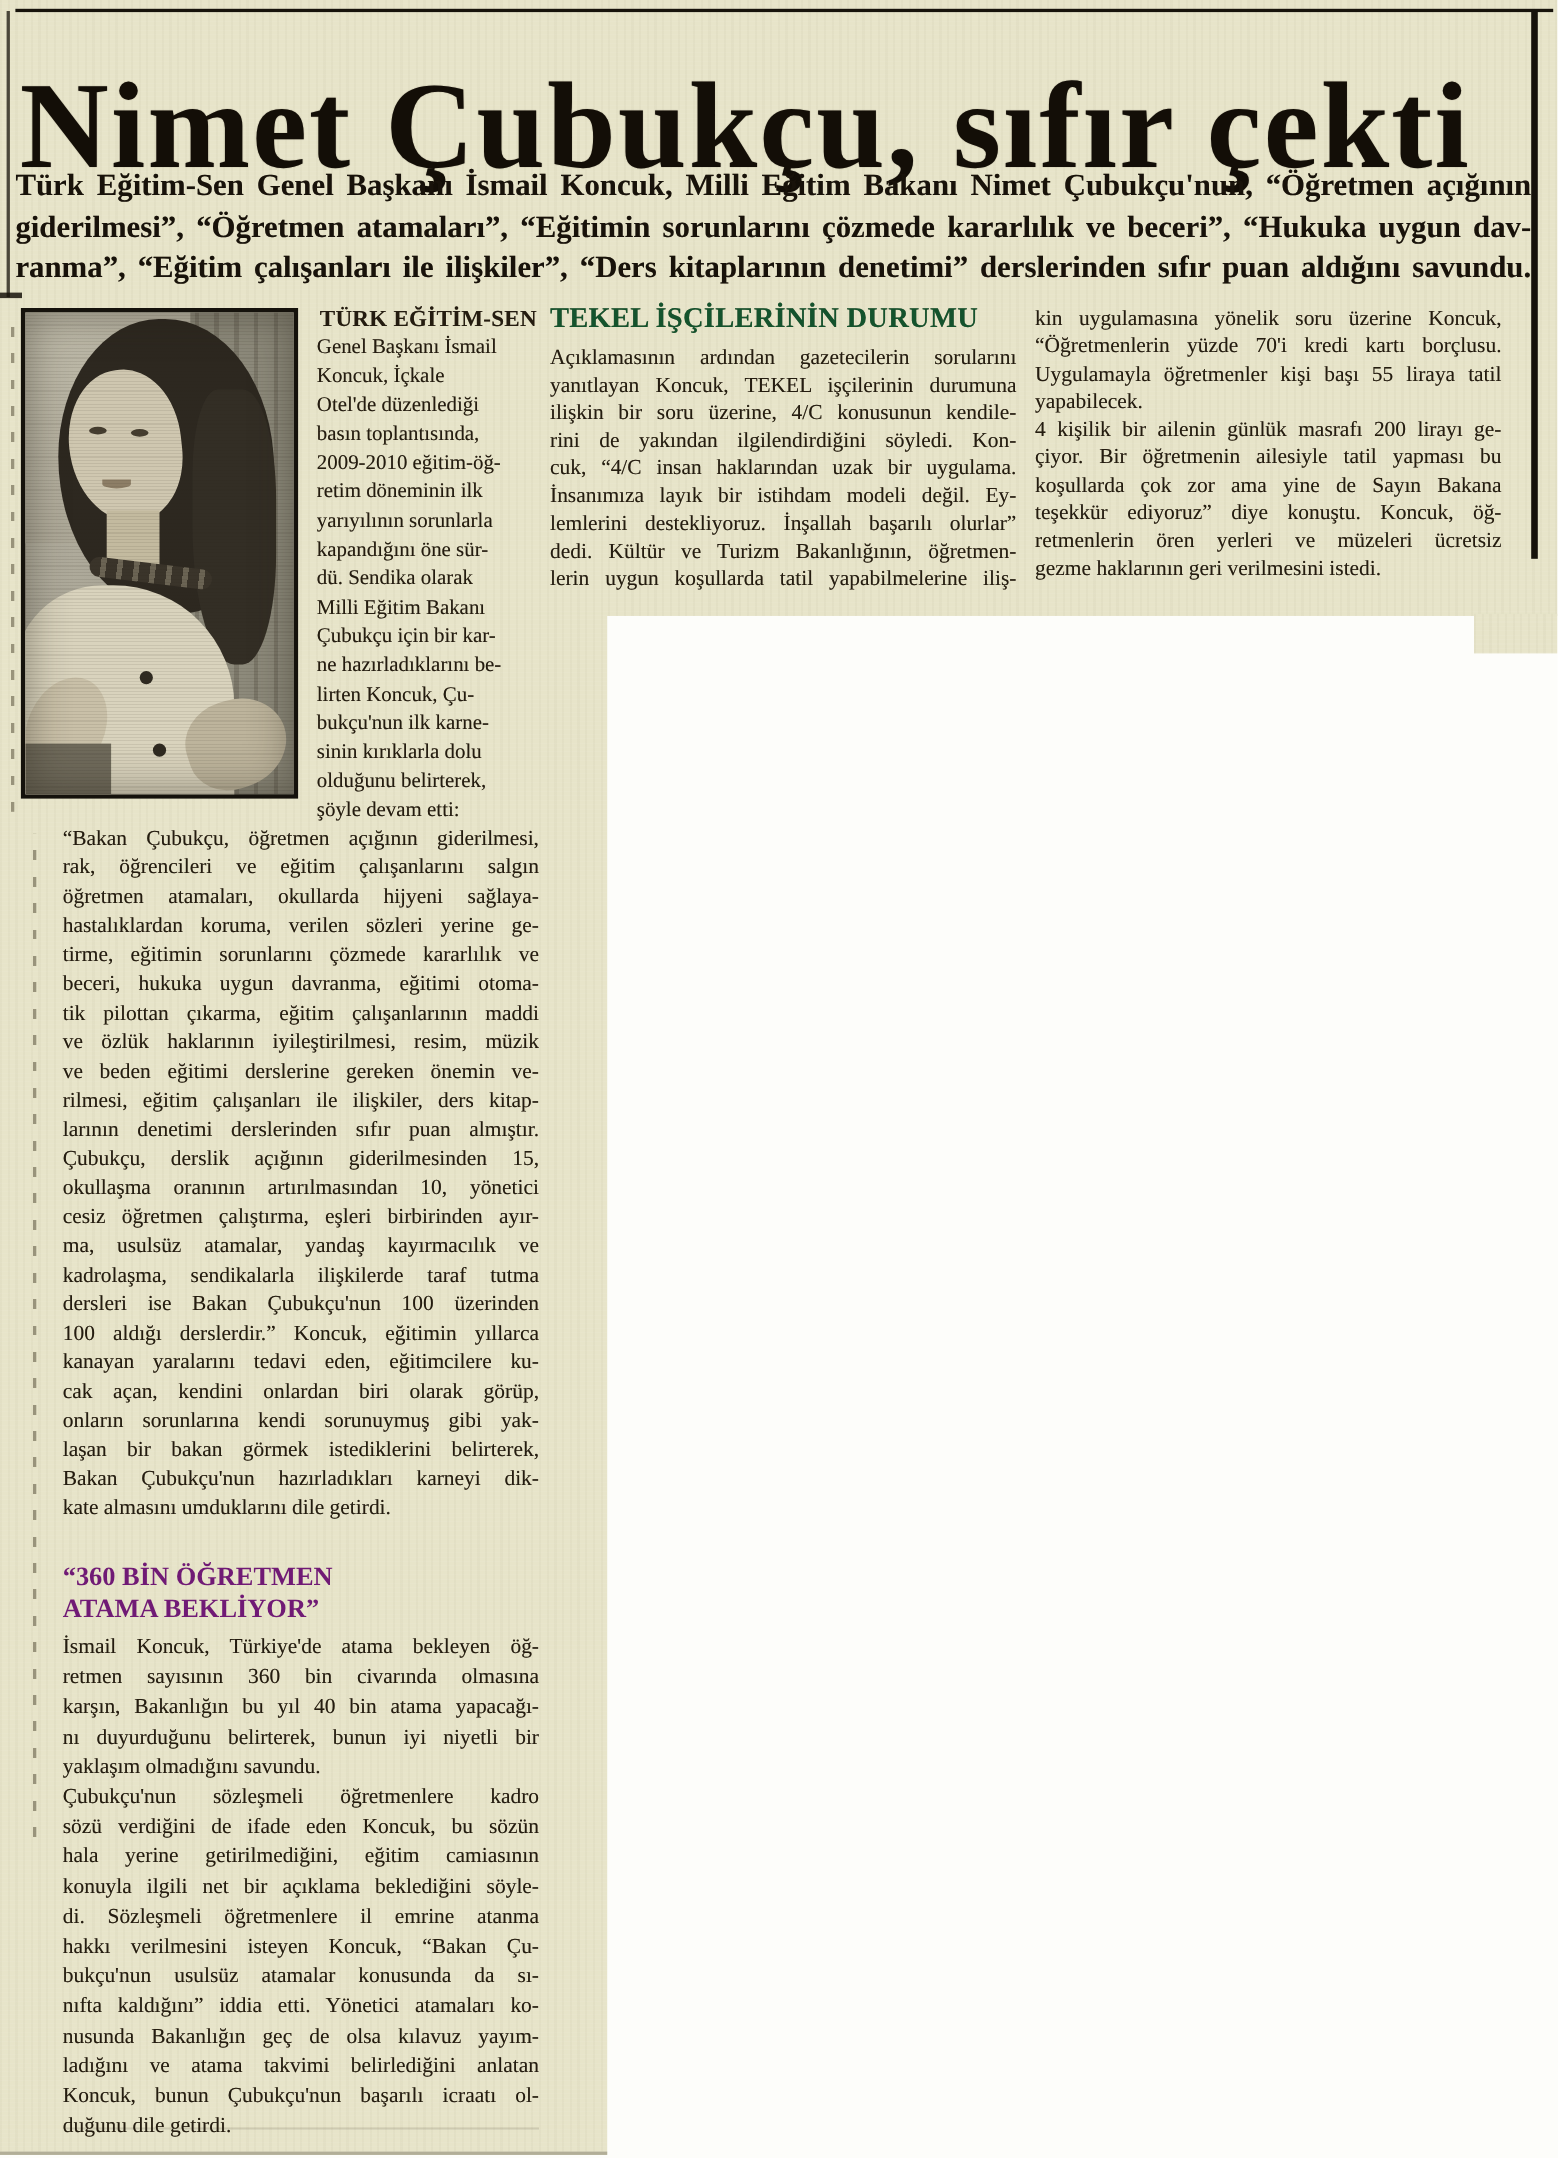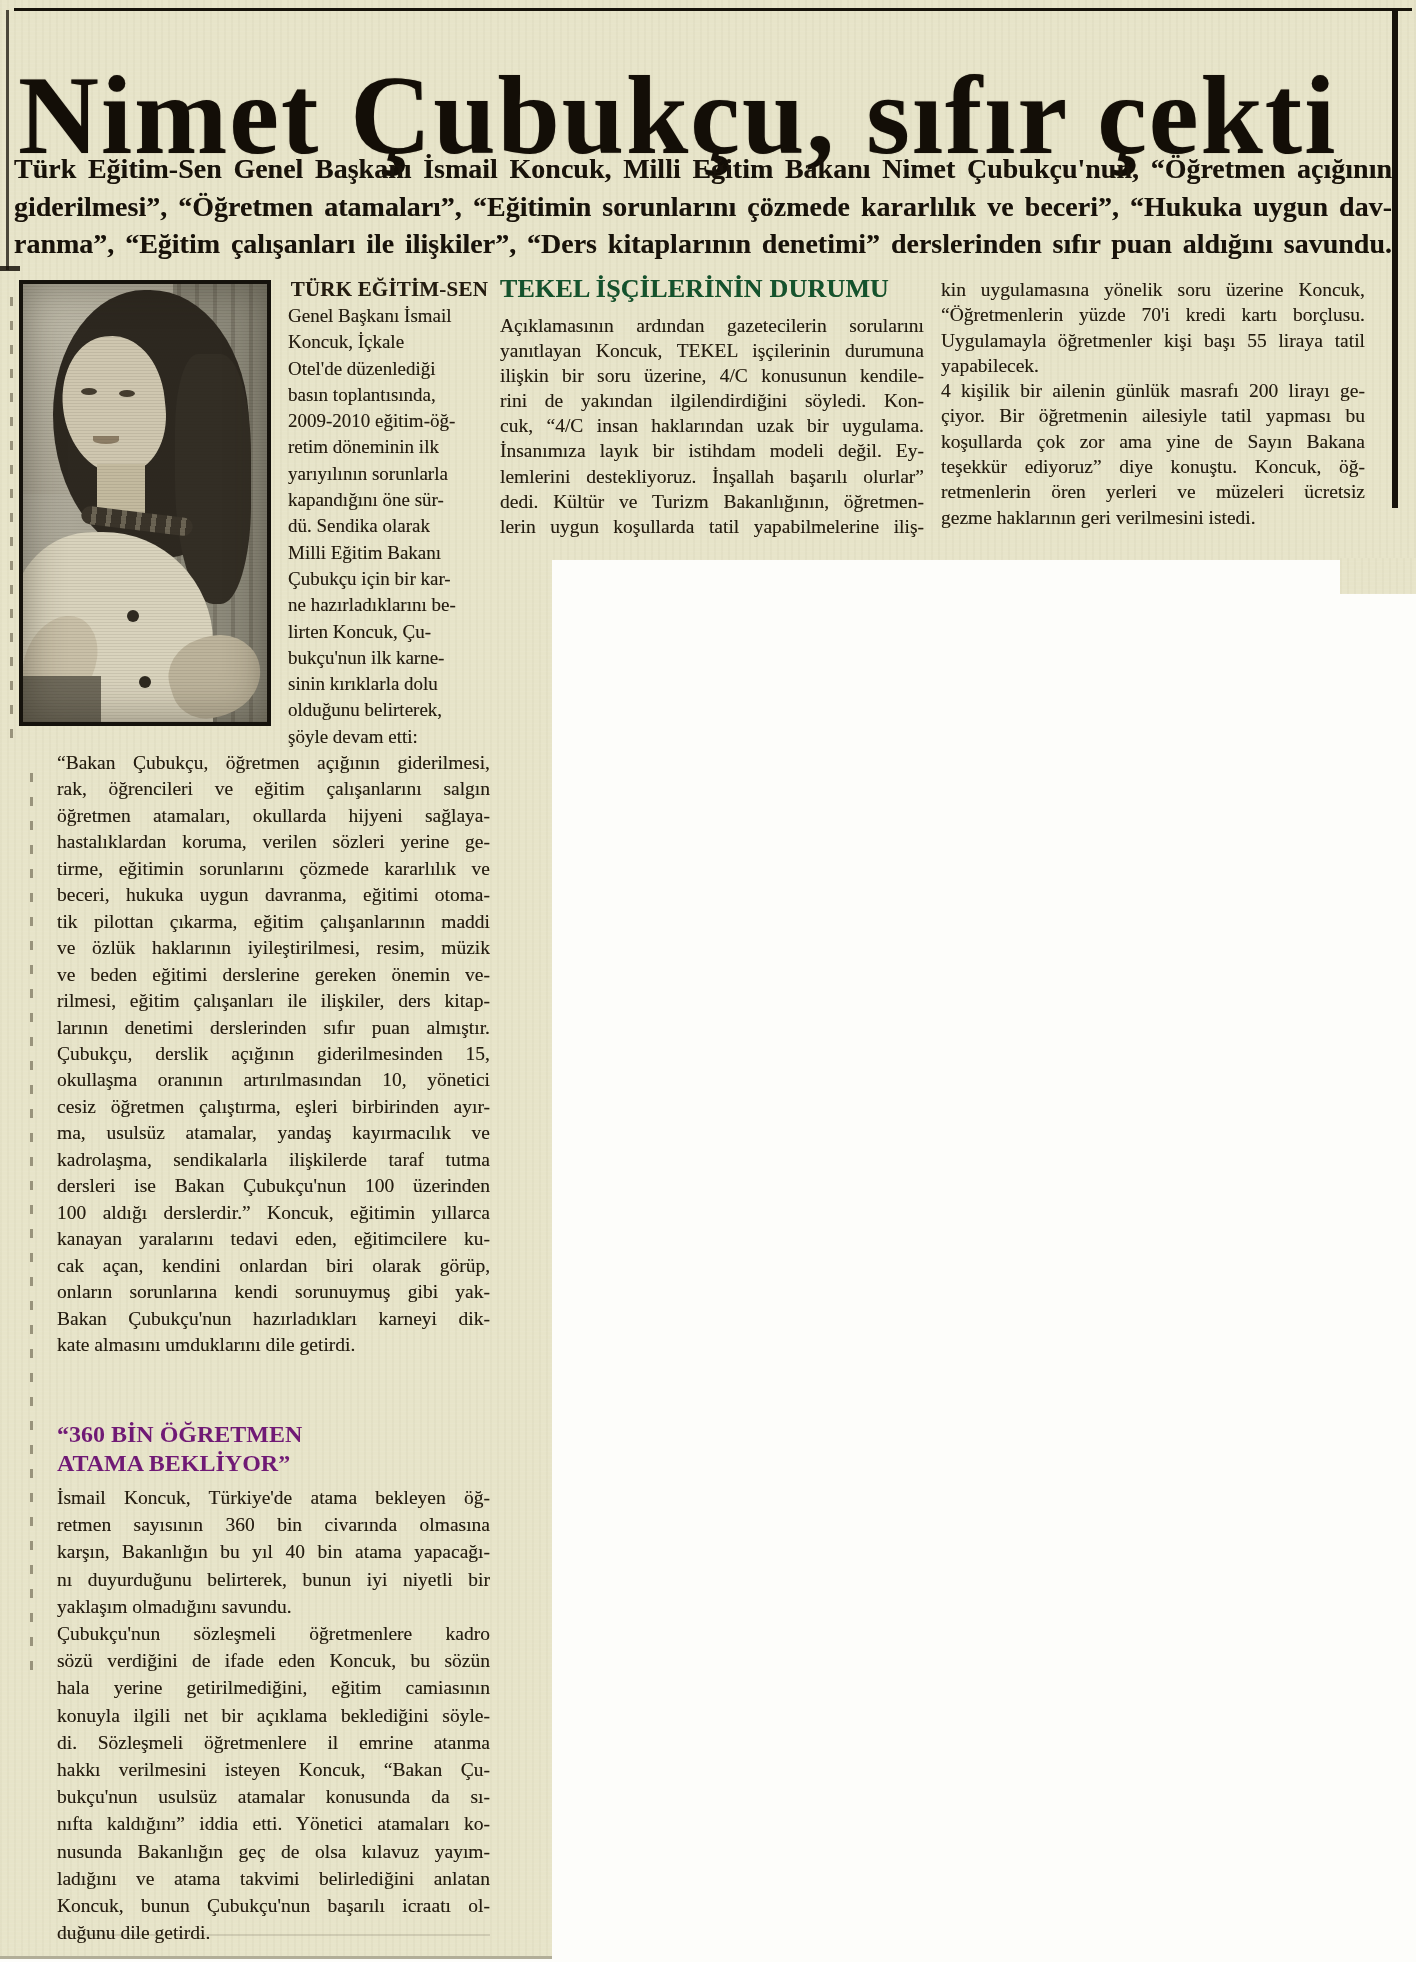--- a/index.html
+++ b/index.html
@@ -128,20 +128,21 @@
       <div class="tline">Çubukçu, derslik açığının giderilmesinden 15,</div>
       <div class="tline">okullaşma oranının artırılmasından 10, yönetici</div>
       <div class="tline">cesiz öğretmen çalıştırma, eşleri birbirinden ayır-</div>
       <div class="tline">ma, usulsüz atamalar, yandaş kayırmacılık ve</div>
       <div class="tline">kadrolaşma, sendikalarla ilişkilerde taraf tutma</div>
       <div class="tline">dersleri ise Bakan Çubukçu'nun 100 üzerinden</div>
       <div class="tline">100 aldığı derslerdir.”  Koncuk, eğitimin yıllarca</div>
       <div class="tline">kanayan yaralarını tedavi eden, eğitimcilere ku-</div>
       <div class="tline">cak açan, kendini onlardan biri olarak görüp,</div>
       <div class="tline">onların sorunlarına kendi sorunuymuş gibi yak-</div>
+      <div class="tline">laşan bir bakan görmek istediklerini belirterek,</div>
       <div class="tline">Bakan Çubukçu'nun hazırladıkları karneyi dik-</div>
       <div class="tline last">kate almasını umduklarını dile getirdi.</div>
     </div>
 
   <div id="col1-subhead" class="ragged">
       <div class="tline">“360 BİN ÖĞRETMEN</div>
       <div class="tline last">ATAMA BEKLİYOR”</div>
     </div>
 
   <div id="col1-para2" class="bodytext">

